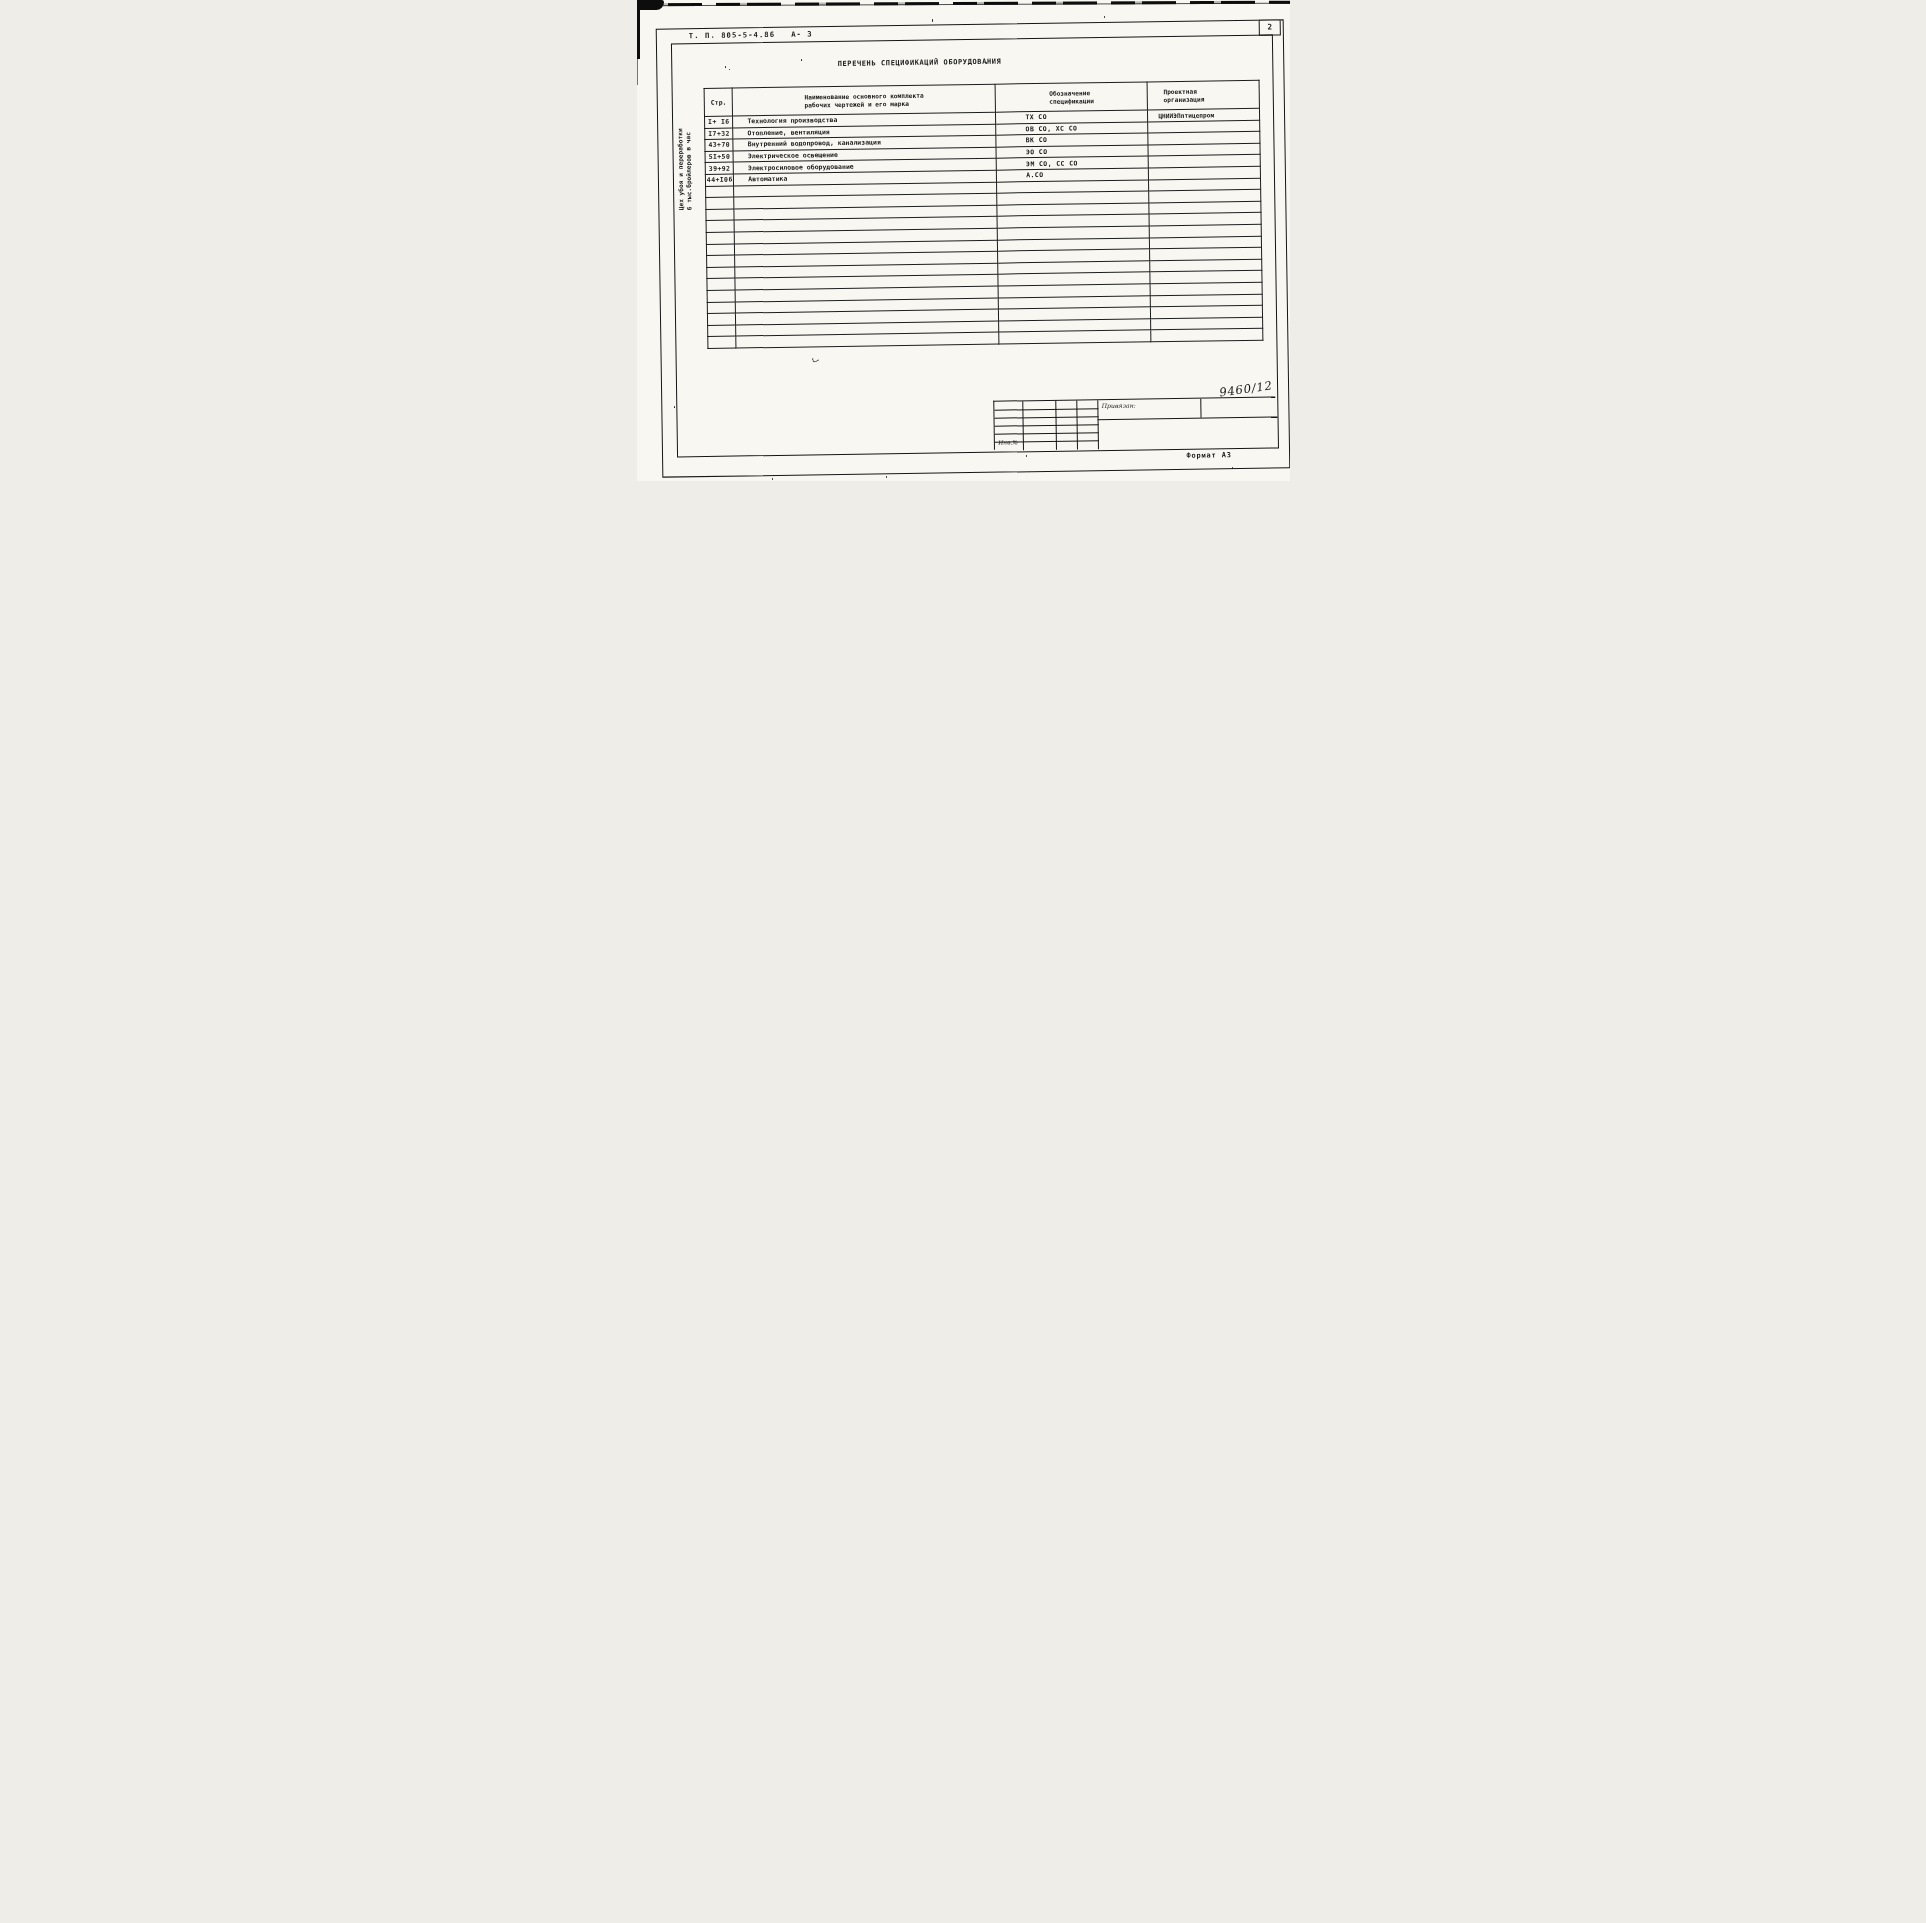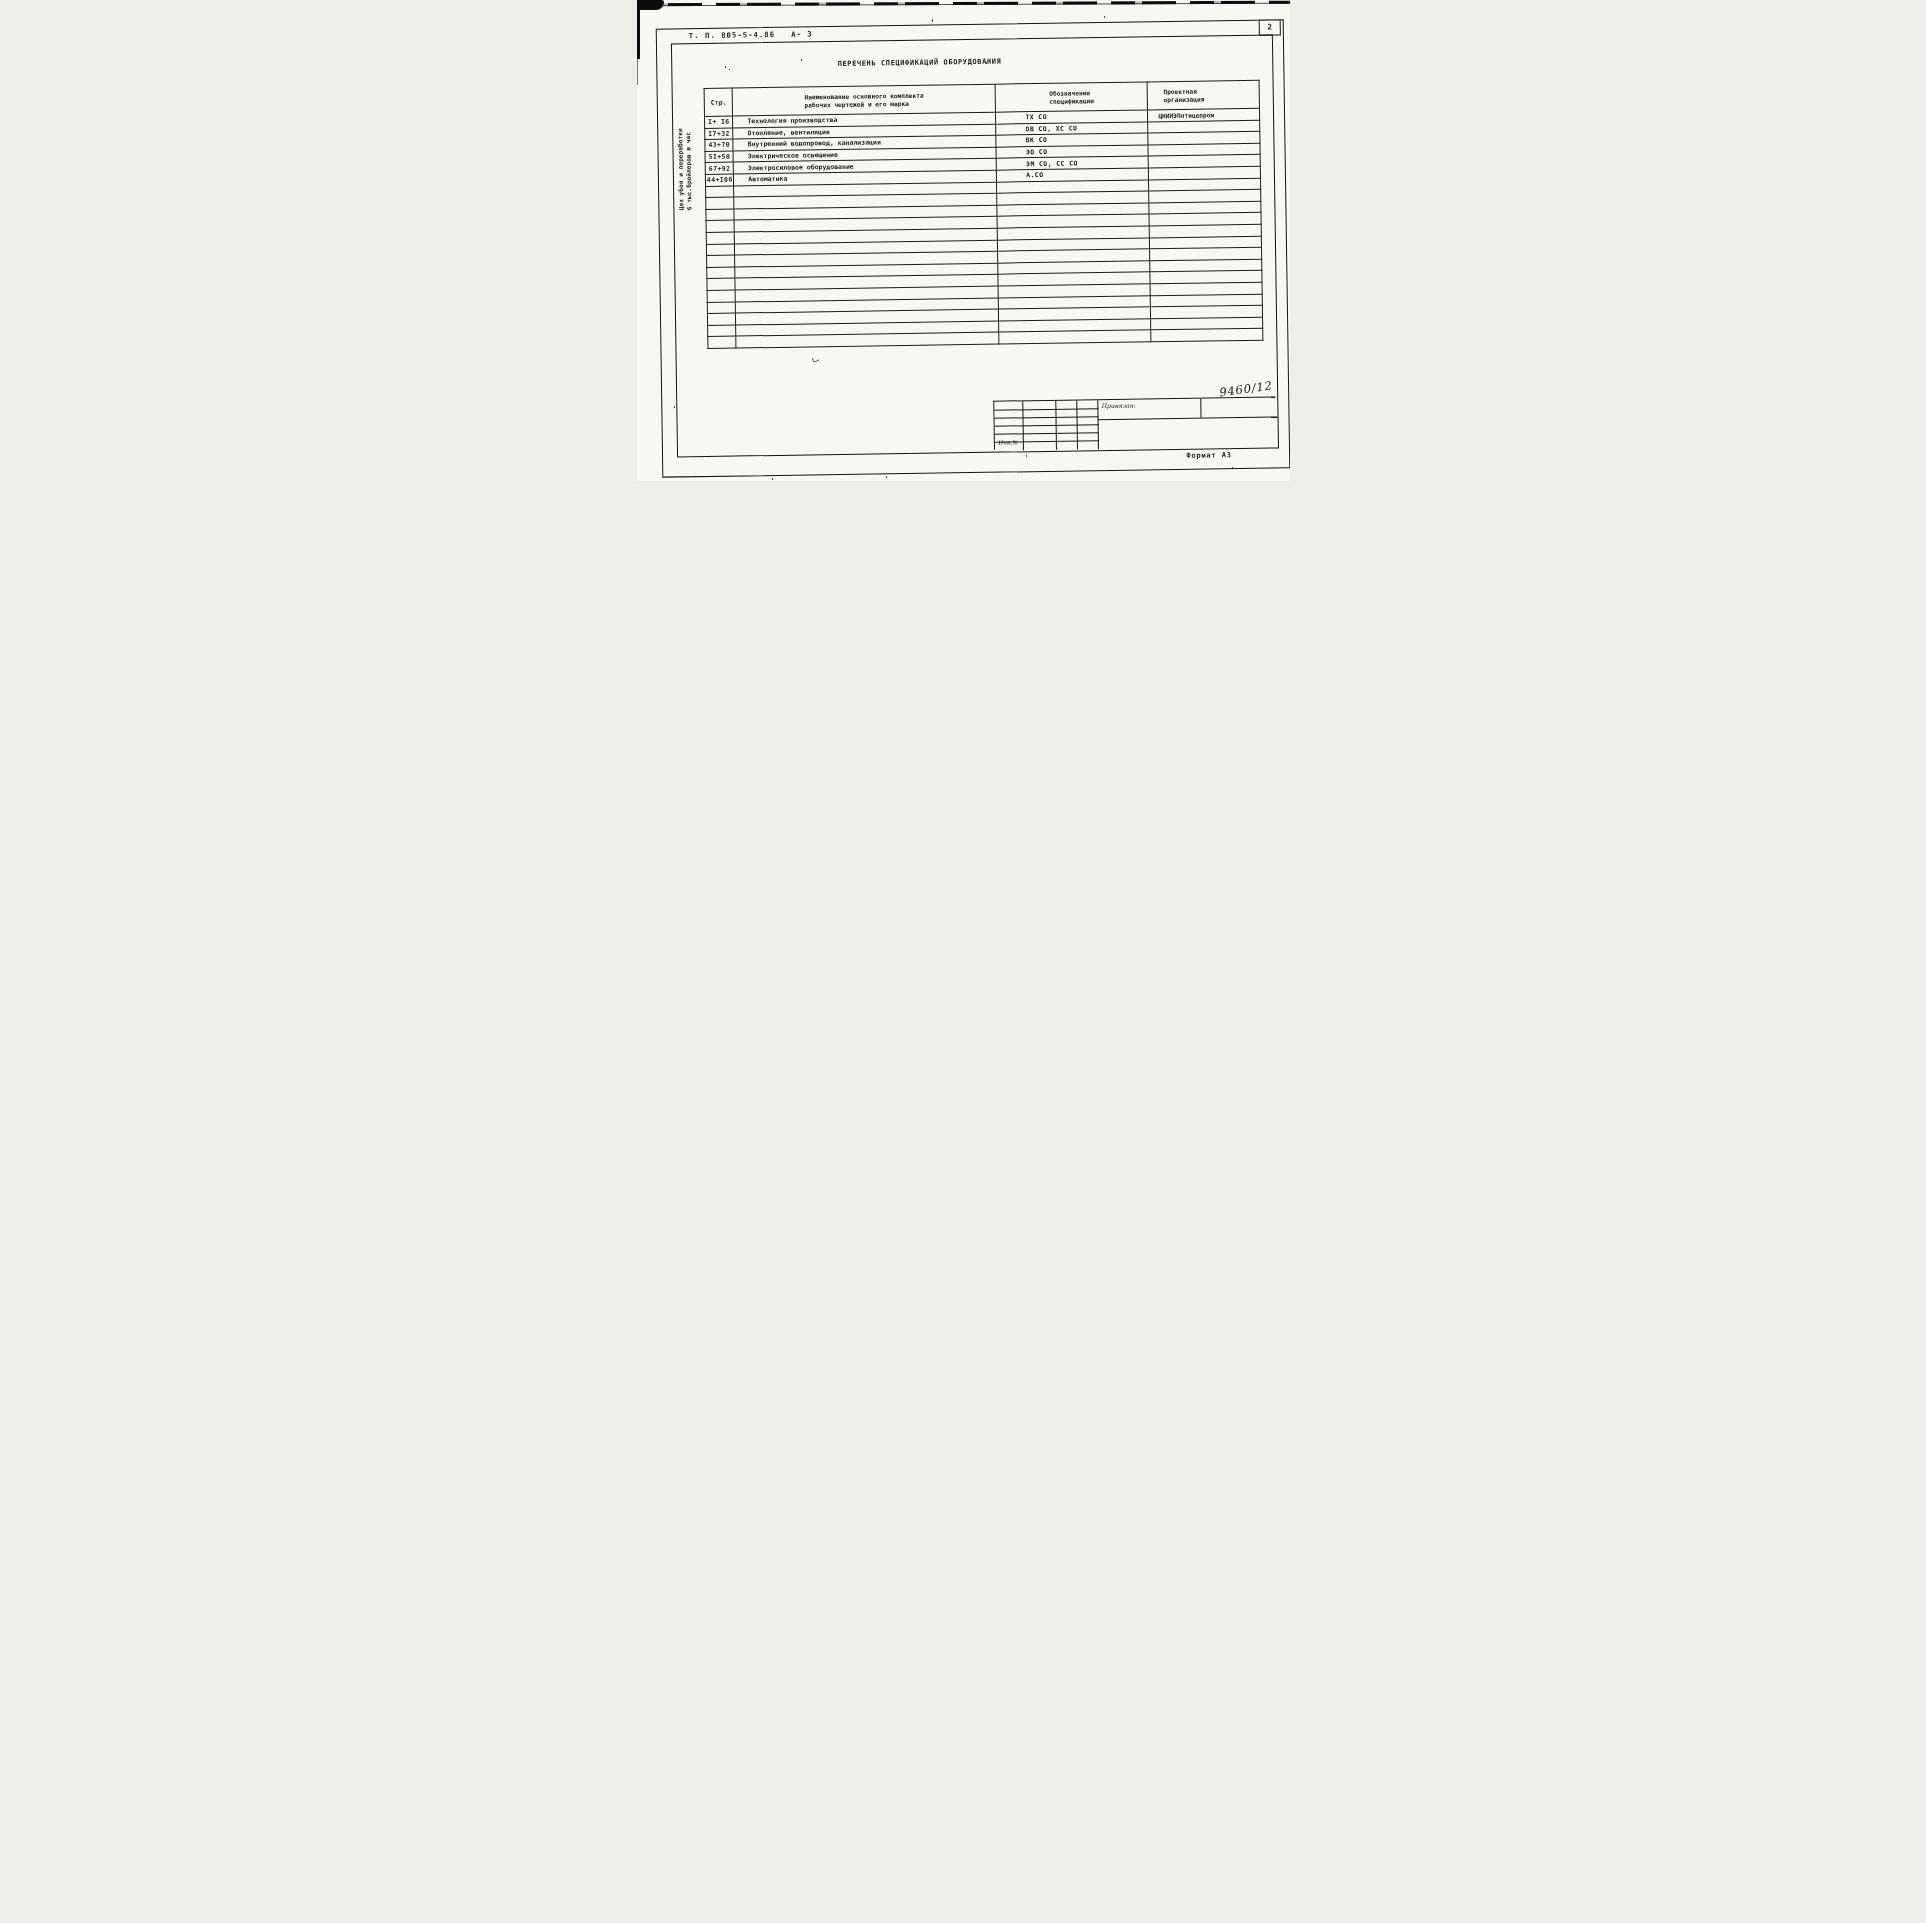--- a/index.html
+++ b/index.html
@@ -189,21 +189,21 @@
               <td class="c-des">ВК СО</td>
               <td class="c-org"></td>
             </tr>
             <tr>
               <td class="c-page">5I+50</td>
               <td class="c-name">Электрическое освещение</td>
               <td class="c-des">ЭО СО</td>
               <td class="c-org"></td>
             </tr>
             <tr>
-              <td class="c-page">67+92</td>
+              <td class="c-page">39+92</td>
               <td class="c-name">Электросиловое оборудование</td>
               <td class="c-des">ЭМ СО, СС СО</td>
               <td class="c-org"></td>
             </tr>
             <tr>
               <td class="c-page">44+I06</td>
               <td class="c-name">Автоматика</td>
               <td class="c-des">А.СО</td>
               <td class="c-org"></td>
             </tr>

